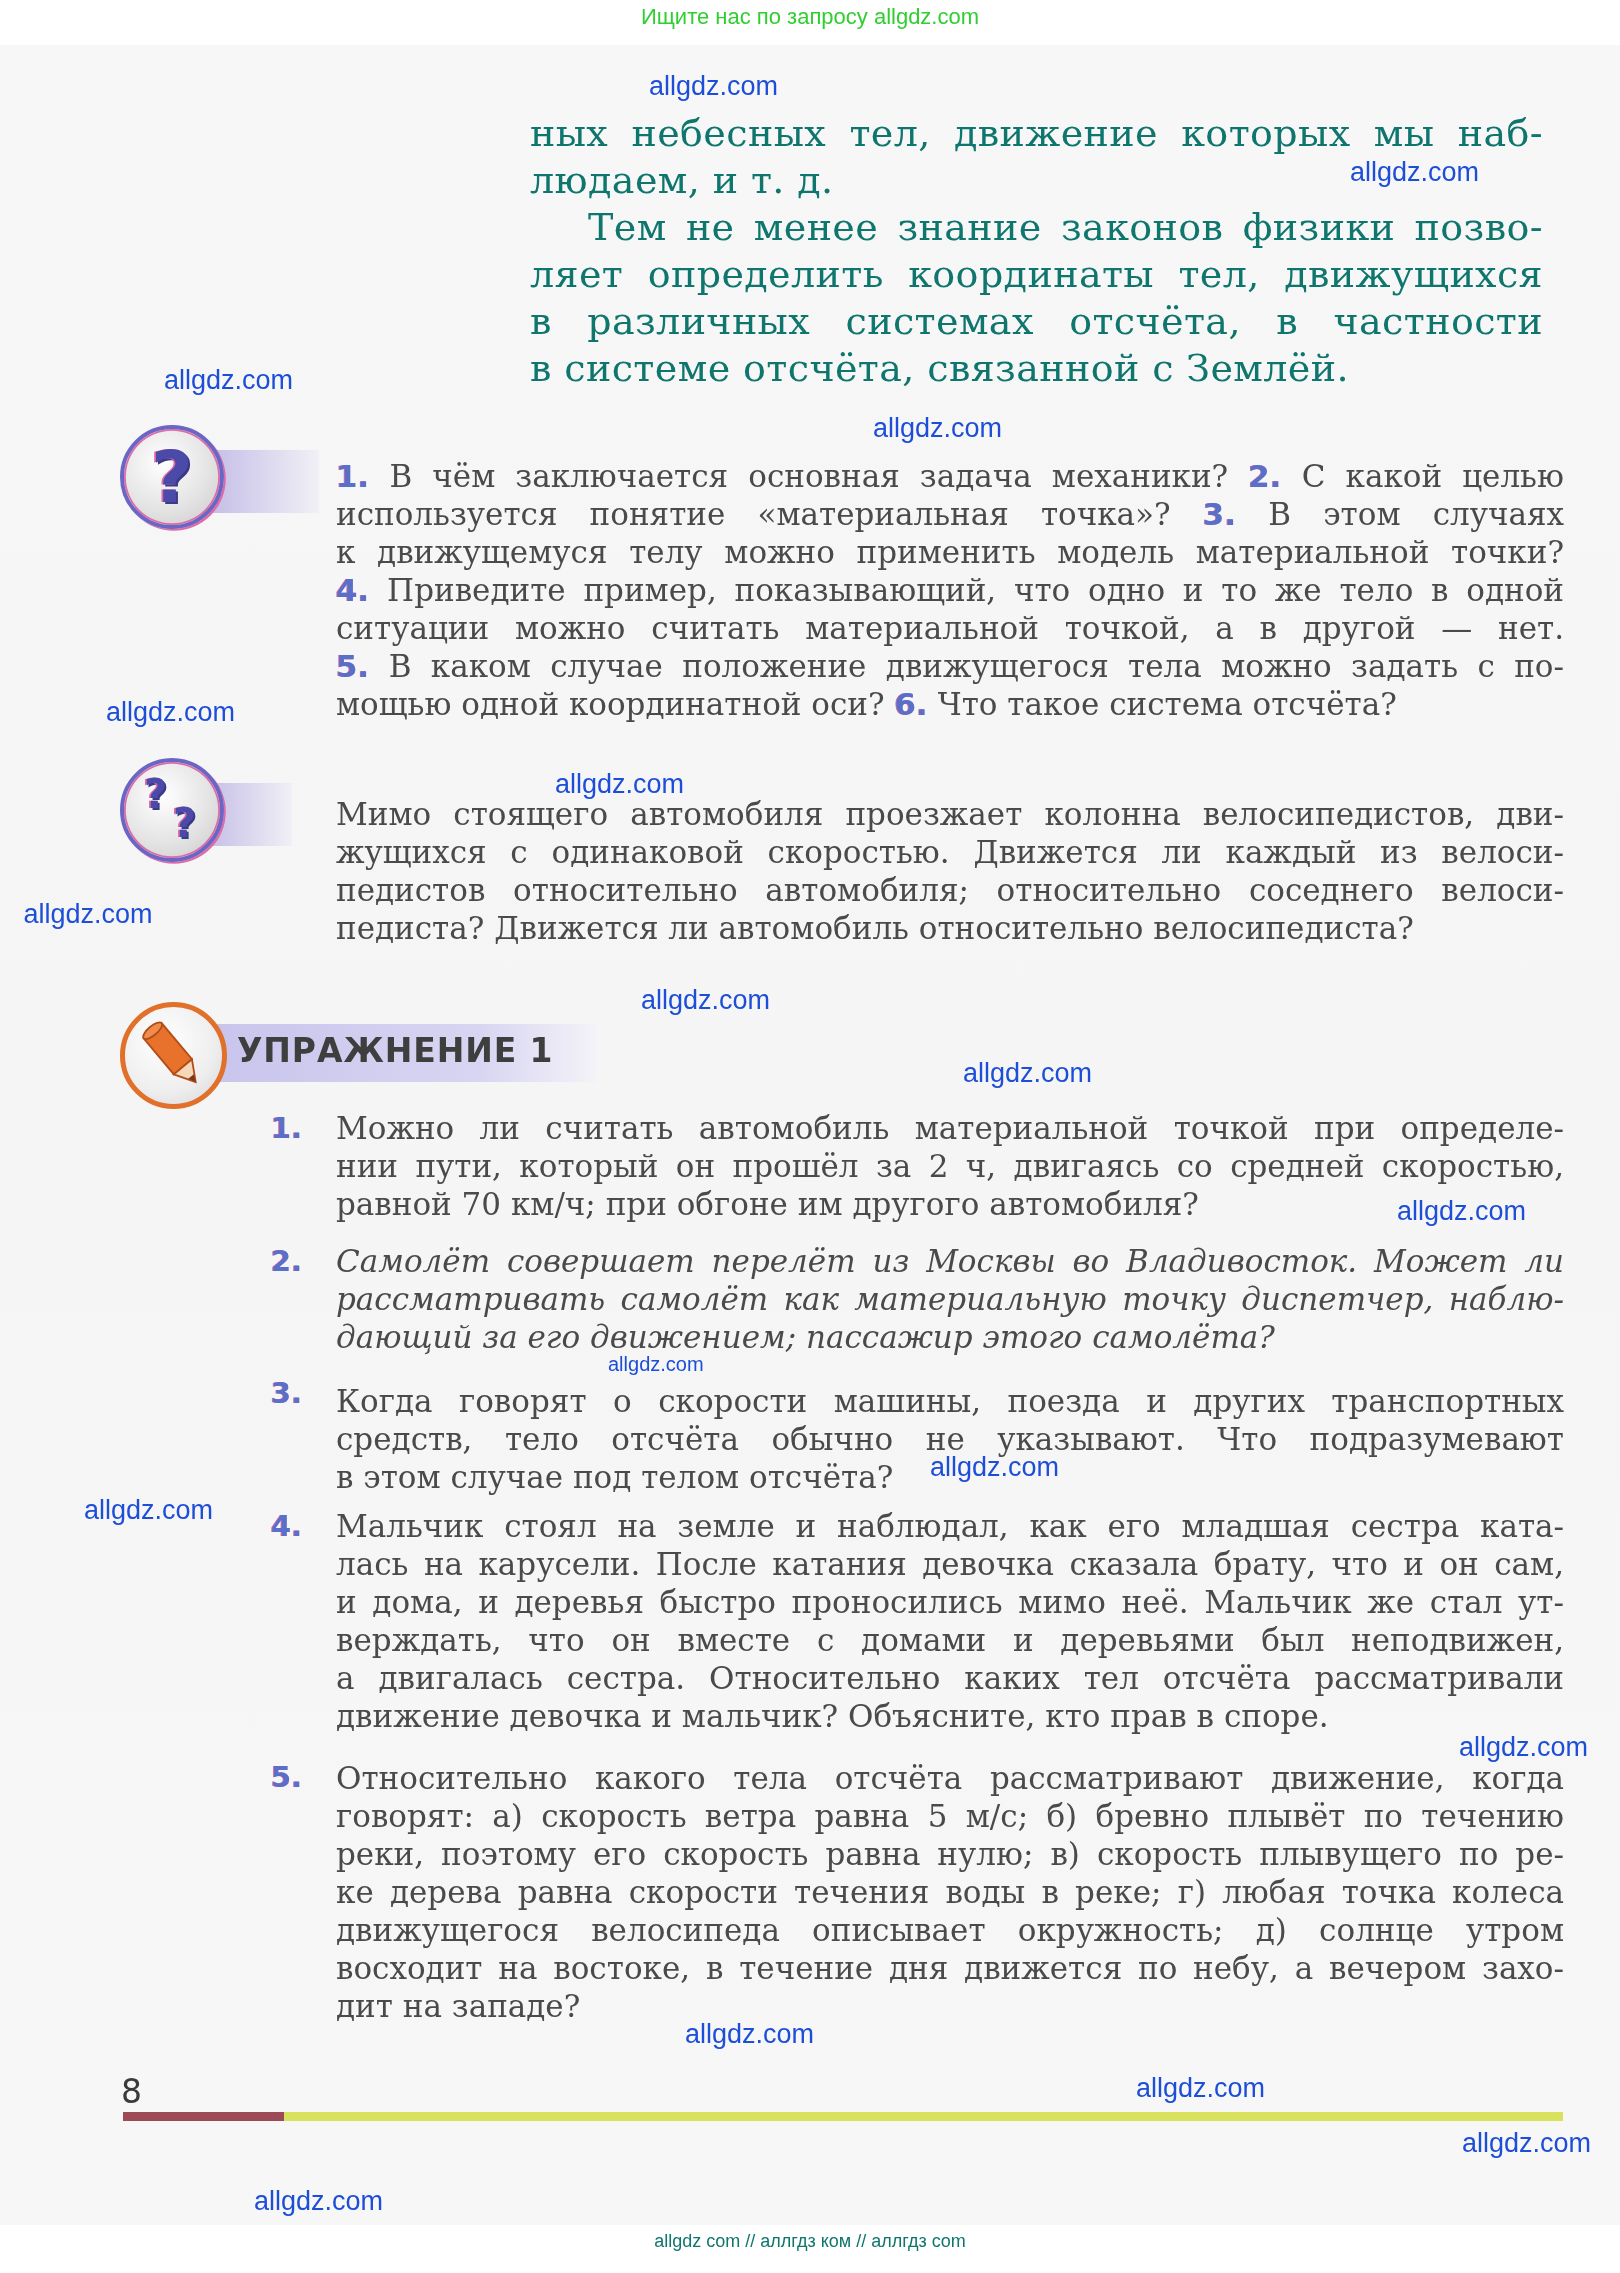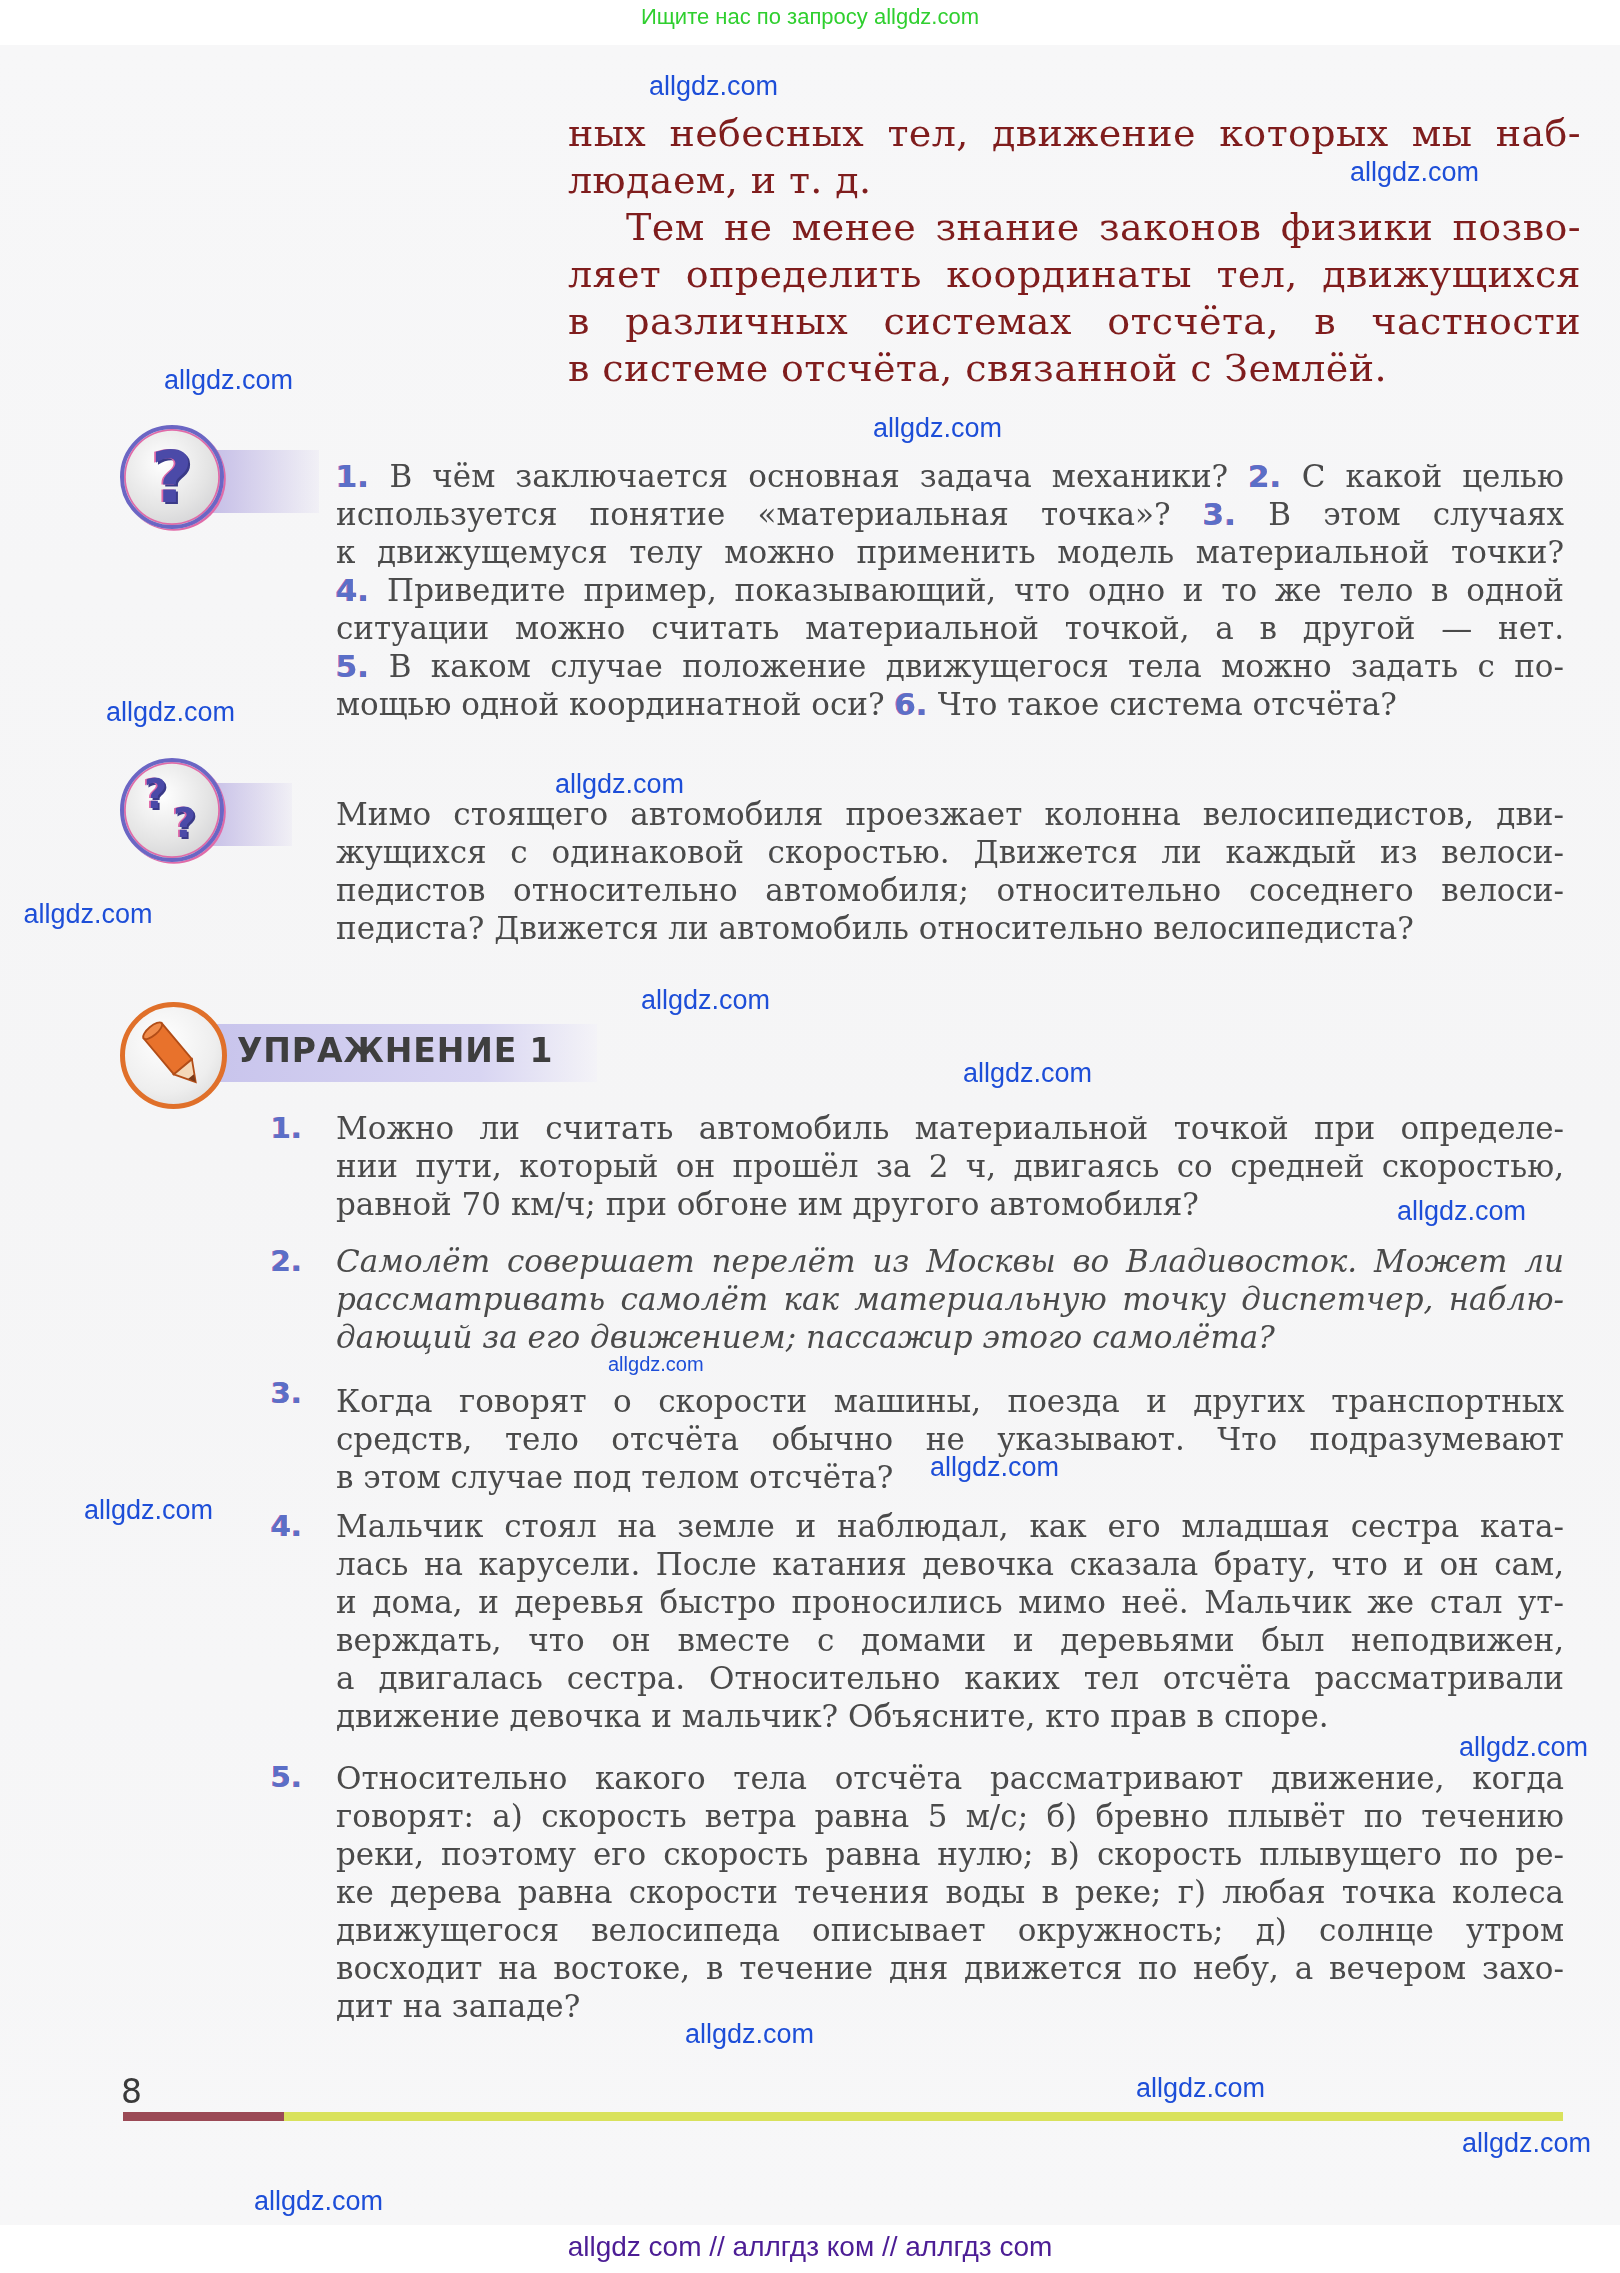--- a/index.html
+++ b/index.html
@@ -11,31 +11,31 @@
   .page-bg {
     position: absolute; left: 0; top: 45px; width: 1620px; height: 2180px;
     background: linear-gradient(180deg, #f7f7f8 0%, #f5f5f6 50%, #f7f7f8 100%);
   }
   .top-banner {
     position: absolute; top: 3.6px; left: 0; width: 1620px; text-align: center;
     font-family: "Liberation Sans", sans-serif; font-size: 22px; color: #2fcf2f;
   }
   .bottom-banner {
     position: absolute; top: 2231px; left: 0; width: 1620px; text-align: center;
-    font-family: "Liberation Sans", sans-serif; font-size: 28px; color: #4c1d95;
+    font-family: "Liberation Sans", sans-serif; font-size: 18px; color: #0f766e;
   }
   .wm {
     position: absolute; font-family: "Liberation Sans", sans-serif;
     font-size: 27px; color: #1d4ed8; white-space: nowrap;
   }
   .wm.small { font-size: 20px; }
 
   .para {
-    position: absolute; left: 568px; width: 1013px;
-    font-size: 38px; line-height: 47px; color: #7f1d1d;
+    position: absolute; left: 530px; width: 1013px;
+    font-size: 38px; line-height: 47px; color: #0f766e;
     text-align: justify; letter-spacing: 0.4px;
   }
   .para .line { display: block; text-align: justify; text-align-last: justify; height: 47px; white-space: nowrap; }
   .para .line.last { text-align-last: left; }
   .para .indent { padding-left: 58px; }
 
   .qblock {
     position: absolute; left: 336px; width: 1228px;
     font-size: 31px; line-height: 38px; color: #4a4a4a;
   }

